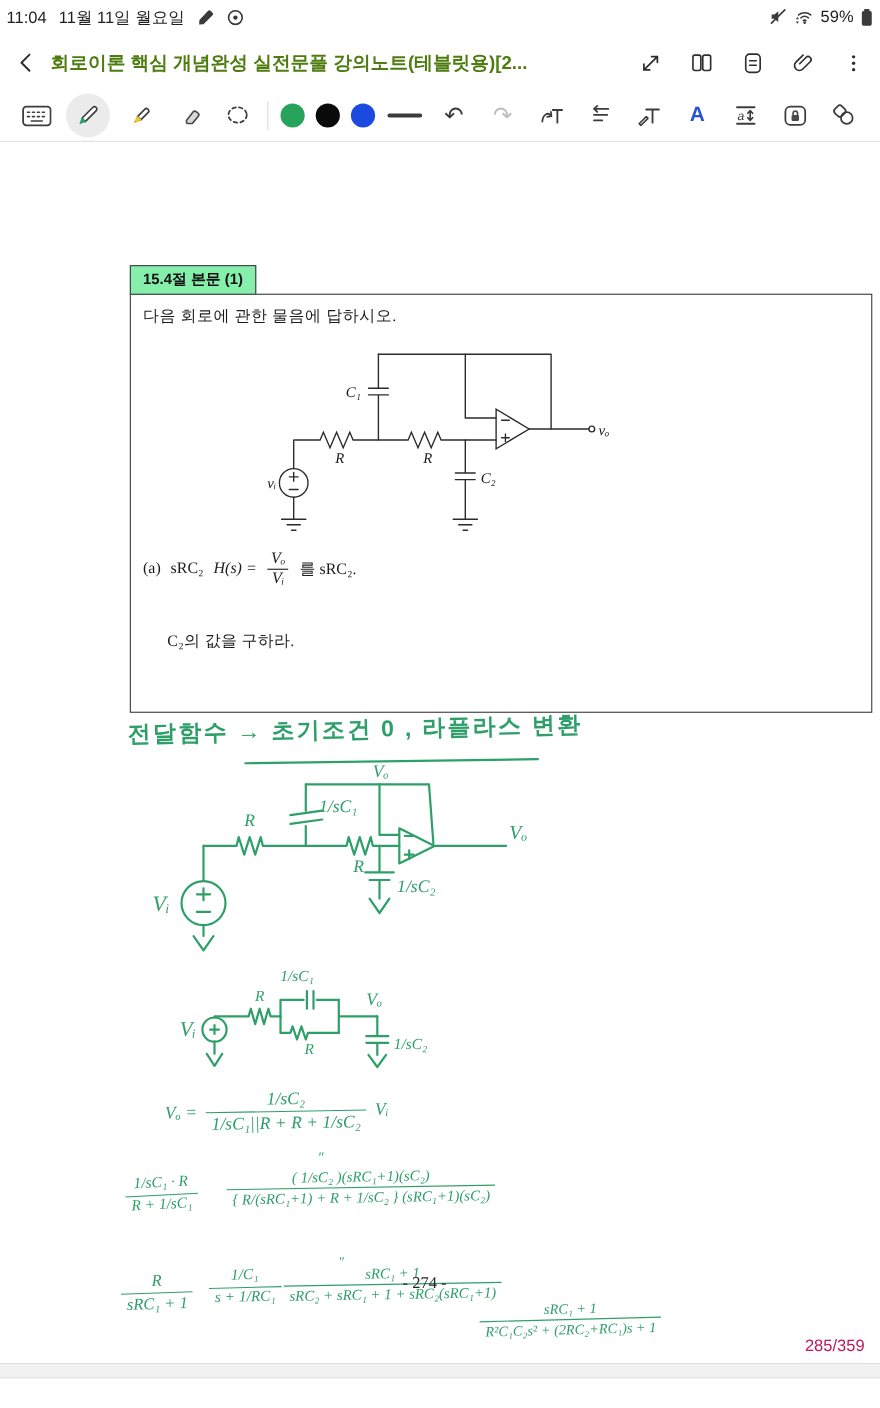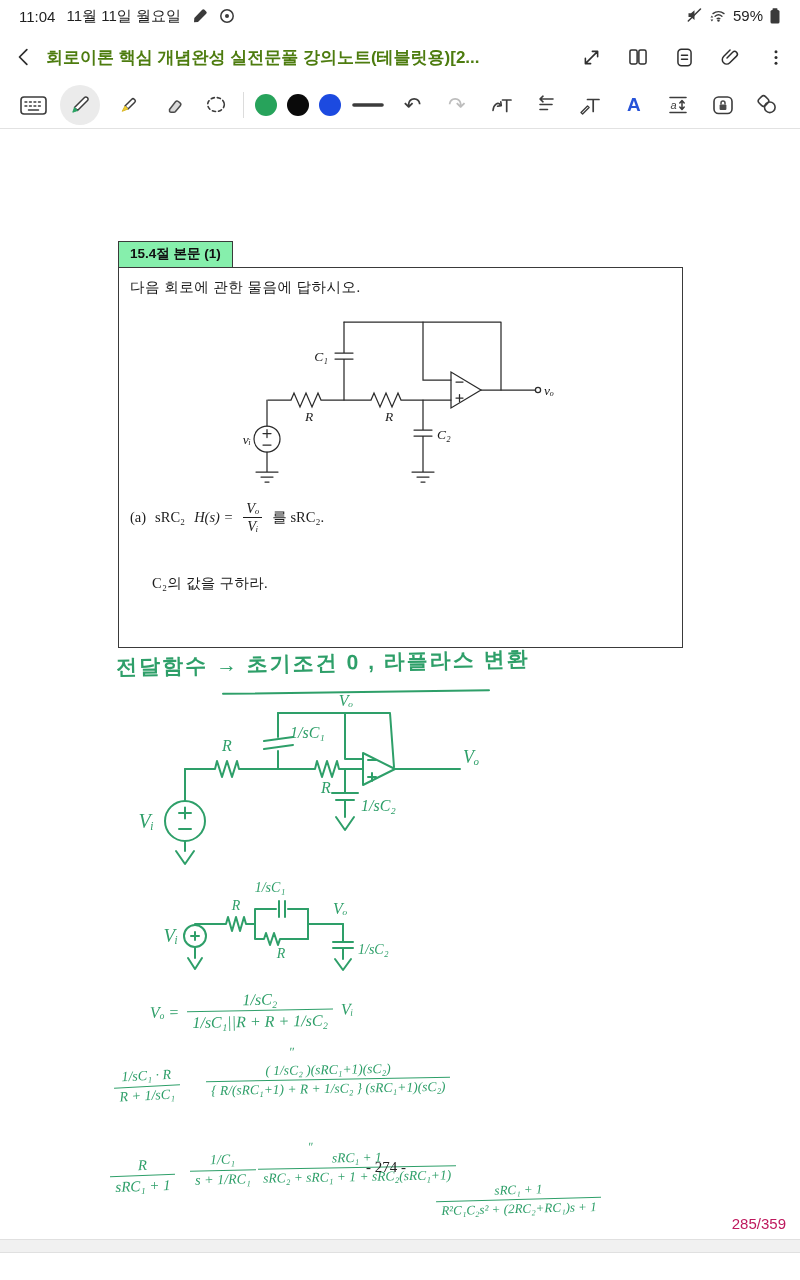--- a/index.html
+++ b/index.html
@@ -1,20 +1,20 @@
 <!DOCTYPE html>
 <html><head>
 <meta charset="utf-8">
 <style>
   * { margin:0; padding:0; box-sizing:border-box; }
   html,body { width:800px; height:1280px; background:#fff; overflow:hidden;
     font-family:"Liberation Sans","DejaVu Sans",sans-serif; color:#1c1c1c; }
 
   
-  .status-bar { height:32px; display:flex; align-items:center; padding:0 19px; font-size:15px; color:#1f1f1f; }
+  .status-bar { height:32px; display:flex; align-items:center; padding:0 6px; font-size:15px; color:#1f1f1f; }
   .sb-left { display:flex; align-items:center; gap:11px; }
   .sb-right { margin-left:auto; display:flex; align-items:flex-start; gap:6px; }
   .sb-time { font-weight:500; }
 
   
   .title-bar { height:50px; display:flex; align-items:center; padding:0 14px; gap:10px; }
   .tb-title { font-size:17px; font-weight:700; color:#4d7c0f; white-space:nowrap; overflow:hidden; flex:1; }
   .tb-icons { display:flex; align-items:center; gap:25px; color:#2e2e2e; }
   .icon-btn { display:flex; align-items:center; justify-content:center; }
 
@@ -31,21 +31,21 @@
   .glyph-icon { font-size:21px; line-height:1; color:#3c3c3c; font-family:"DejaVu Sans",sans-serif; }
   .glyph-icon.dim { color:#bdbdbd; }
   .blue-a { font-size:19px; font-weight:800; color:#2753d8; }
 
   
   .content { position:absolute; top:130px; left:0; right:0; bottom:0; background:#fff; }
   .serif { font-family:"Liberation Serif","DejaVu Serif","DejaVu Sans",serif; }
 
   .problem-tab { position:absolute; left:118px; top:111px; z-index:2; background:#86efac;
     border:1.4px solid #3a3a3a; padding:3px 11px 4px; font-size:13.5px; font-weight:700; color:#111; }
-  .problem-box { position:absolute; left:118px; top:137px; width:565px; height:381px; border:1.4px solid #3a3a3a; }
+  .problem-box { position:absolute; left:118px; top:137px; width:675px; height:381px; border:1.4px solid #3a3a3a; }
   .intro { position:absolute; left:11px; top:10px; font-size:14.5px; letter-spacing:.5px; }
   .circuit-svg { position:absolute; left:112px; top:34px; }
 
   .frac { display:inline-flex; flex-direction:column; align-items:center; text-align:center; vertical-align:middle; }
   .frac > span { padding:0 4px; line-height:1.18; }
   .frac > .den { border-top:1.4px solid currentColor; }
 
   .part-a { position:absolute; left:11px; top:232px; display:flex; align-items:center; gap:9px; font-size:14.5px; }
   .math { font-style:italic; font-family:"Liberation Serif","DejaVu Serif","DejaVu Sans",serif; }
   .part-b { position:absolute; left:11px; top:301px; font-size:14.5px; line-height:28px; letter-spacing:.3px; }

